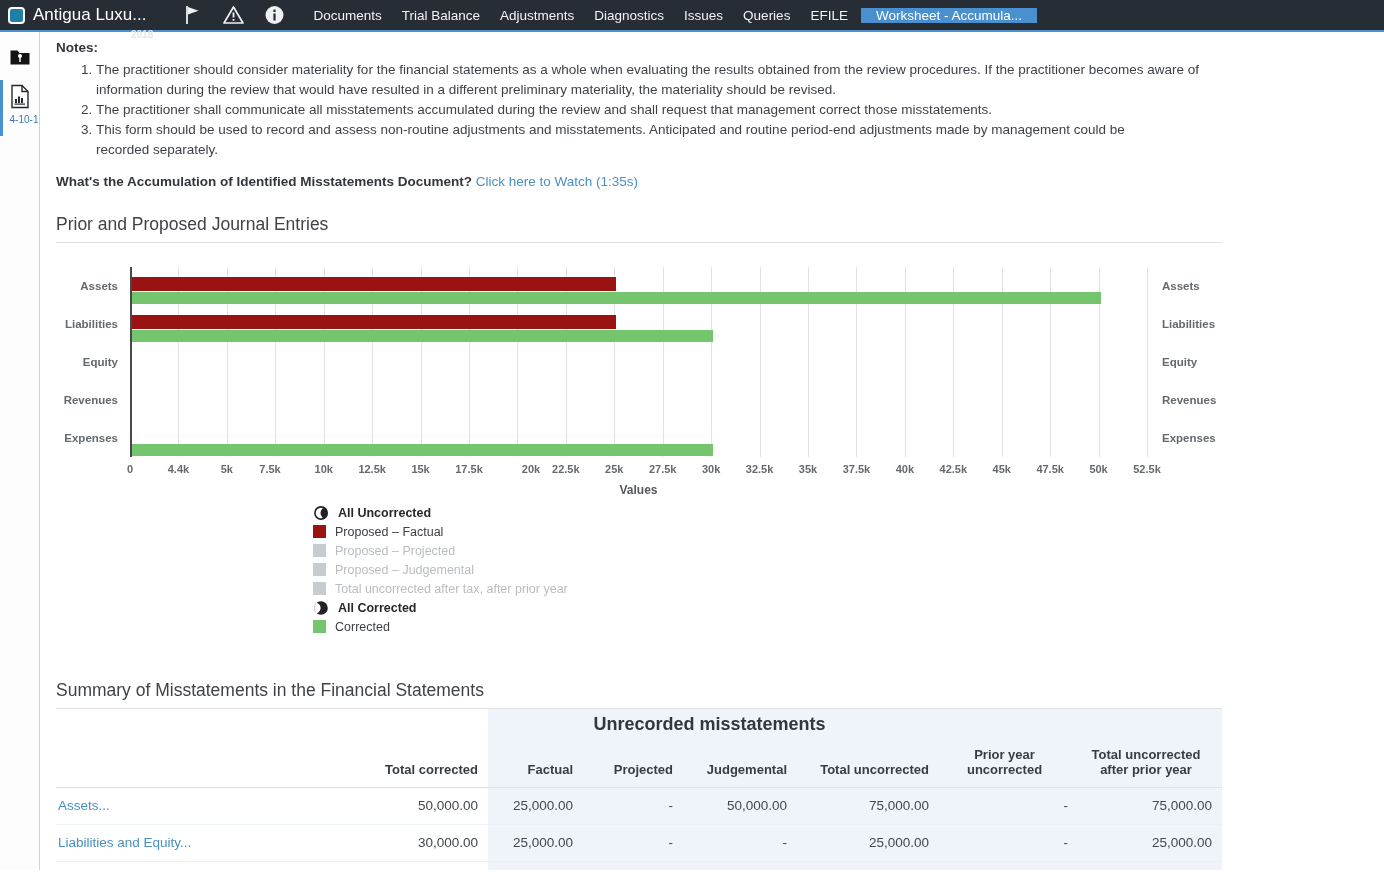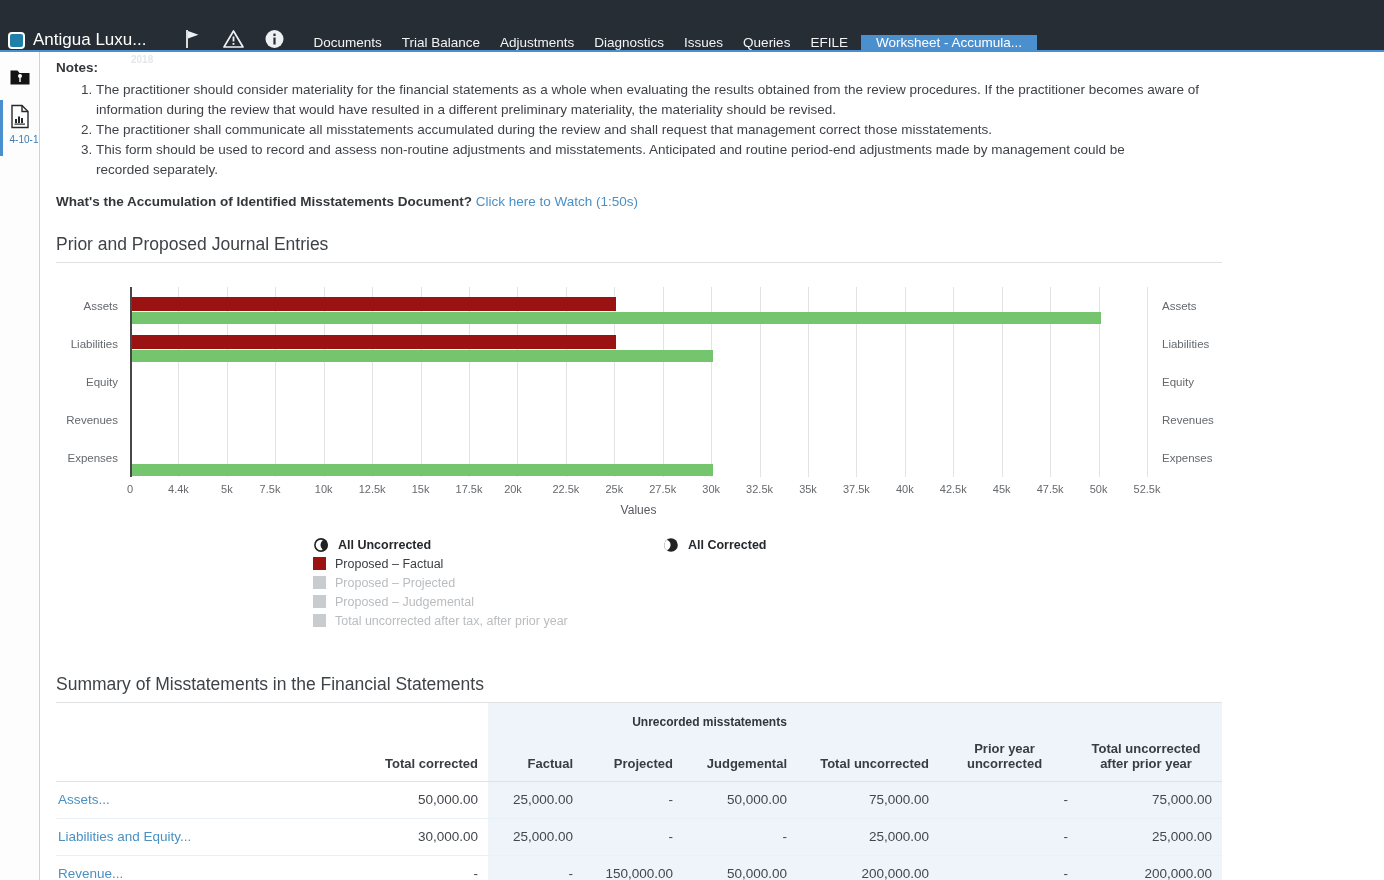--- a/index.html
+++ b/index.html
@@ -3,21 +3,21 @@
 <meta charset="utf-8">
 <style>
   * { box-sizing: border-box; }
   html,body { margin:0; padding:0; }
   body {
     width:1384px; height:880px; overflow:hidden; background:#fff;
     font-family:"Liberation Sans", sans-serif; color:#3e4248;
   }
   
   .nav {
-    height:52px; background:#262d35; display:flex; align-items:flex-end;
+    height:32px; background:#262d35; display:flex; align-items:center;
     border-bottom:2px solid #4a8fce; position:relative; color:#f2f4f6;
   }
   .brand { display:flex; align-items:center; padding:0 10px 0 8px; position:relative; }
   .logo { width:17px; height:17px; border:2px solid #fff; border-radius:4px; background:#1f7fa9; margin-right:8px; }
   .brand-title { font-size:17px; color:#fff; white-space:nowrap; }
   .brand-year { position:absolute; left:131px; top:24px; font-size:10px; font-weight:bold; color:#e4e7ea; }
   .nav-icons { display:flex; align-items:center; gap:19px; padding:0 10px 0 26px; }
   .nav-icons svg { display:block; }
   .nav-menu { display:flex; align-items:stretch; margin-left:8px; }
   .nav-item { display:flex; align-items:center; padding:0 10px; font-size:13.5px; cursor:pointer; white-space:nowrap; }
@@ -41,46 +41,46 @@
   ol.notes li:nth-child(3) { max-width:1062px; }
   .video-line { margin-top:14px; font-size:13.5px; }
   .video-q { font-weight:bold; color:#33373c; }
   .video-link { color:#4a90c6; text-decoration:none; cursor:pointer; }
   
   .section-title {
     margin-top:25px; font-size:17.5px; font-weight:400; color:#3f4348;
     padding-bottom:7px; border-bottom:1px solid #e0e2e4;
   }
   
-  .chart-wrap { position:relative; height:236px; margin-top:24px; }
+  .chart-wrap { position:relative; height:236px; margin-top:24px;font-weight:bold; }
   .chart-plot { position:absolute; left:74px; top:0; width:1017px; height:190px; }
   .gridline { position:absolute; top:0; width:1px; height:190px; background:#e3e3e3; }
   .y-axis { position:absolute; left:0; top:0; width:2px; height:190px; background:#47474a; }
   .bar { position:absolute; }
   .cat-col { position:absolute; top:0; width:62px; }
   .cat-col.right { left:1106px; width:70px; text-align:left; }
   .cat-col.left { left:0; text-align:right; }
   .cat-label { height:38px; line-height:38px; font-size:11.5px; color:#64696e; }
   .tick-label { position:absolute; top:196px; width:44px; text-align:center; font-size:11px; color:#66696d; }
   .x-title { position:absolute; left:74px; top:216px; width:1017px; text-align:center; font-size:12px; color:#55585c; }
   
-  .legend { display:flex; margin-top:12px; padding-left:257px; }
+  .legend { display:flex; margin-top:0; padding-left:257px;flex-direction:column; }
   .legend-col { width:350px; }
   .legend-row { display:flex; align-items:center; height:19px; font-size:12.5px; color:#3c4045; }
   .legend-row .sw { width:13px; height:13px; margin-right:9px; flex:none; }
   .legend-row.hdr { font-weight:bold; color:#26292c; }
   .legend-row.hdr svg { margin-right:9px; }
   .legend-row.disabled { color:#b9bdc0; }
   
   .table-title { margin-top:44px; }
   table.summary { border-collapse:collapse; table-layout:fixed; width:1166px; margin-top:0; }
   table.summary td, table.summary th { padding:0 10px 0 2px; font-weight:normal; }
   .shade { background:#eef4fa; }
   tr.group-row { height:26px; }
-  tr.group-row td { font-size:12px; font-weight:bold; color:#33373c; vertical-align:bottom; }
+  tr.group-row td { font-size:18px; font-weight:bold; color:#33373c; vertical-align:bottom; }
   td.group-cell { text-align:center; padding-left:140px; }
   tr.head-row { height:52px; }
   tr.head-row th { font-size:13px; font-weight:bold; color:#383d43; vertical-align:bottom; padding-bottom:10px; border-bottom:1px solid #d9e3ed; }
   tr.head-row th.num { text-align:right; }
   tr.head-row th.ctr { text-align:center; }
   tbody tr { height:37px; }
   tbody td { font-size:13.5px; border-bottom:1px solid #e9f0f6; }
   td.rowlabel a { color:#4a90c2; text-decoration:none; cursor:pointer; font-size:13.5px; }
   td.num { text-align:right; color:#42474e; }
 </style>
@@ -156,21 +156,21 @@
       <div class="notes-label">Notes:</div>
       <ol class="notes">
           <li>The practitioner should consider materiality for the financial statements as a whole when evaluating the results obtained from the review procedures. If the practitioner becomes aware of information during the review that would have resulted in a different preliminary materiality, the materiality should be revised.</li>
           <li>The practitioner shall communicate all misstatements accumulated during the review and shall request that management correct those misstatements.</li>
           <li>This form should be used to record and assess non-routine adjustments and misstatements. Anticipated and routine period-end adjustments made by management could be recorded separately.</li>
         </ol>
 
       <div class="video-line">
         <span class="video-q">What's the Accumulation of Identified Misstatements Document?</span>
         <span> </span>
-        <a class="video-link">Click here to Watch (1:50s)</a>
+        <a class="video-link">Click here to Watch (1:35s)</a>
       </div>
 
       <div class="section-title">Prior and Proposed Journal Entries</div>
 
       <div class="chart-wrap">
         <div class="cat-col left">
             <div class="cat-label">Assets</div>
             <div class="cat-label">Liabilities</div>
             <div class="cat-label">Equity</div>
             <div class="cat-label">Revenues</div>
@@ -214,21 +214,21 @@
           </div>
         <div class="x-title">Values</div>
       <div class="tick-label" style="left: 52px;">0</div>
           <div class="tick-label" style="left: 100.429px;">4.4k</div>
           <div class="tick-label" style="left: 148.857px;">5k</div>
           <div class="tick-label" style="left: 192px;">7.5k</div>
           <div class="tick-label" style="left: 245.714px;">10k</div>
           <div class="tick-label" style="left: 294.143px;">12.5k</div>
           <div class="tick-label" style="left: 342.571px;">15k</div>
           <div class="tick-label" style="left: 391px;">17.5k</div>
-          <div class="tick-label" style="left: 435px;">20k</div>
+          <div class="tick-label" style="left: 453px;">20k</div>
           <div class="tick-label" style="left: 487.857px;">22.5k</div>
           <div class="tick-label" style="left: 536.286px;">25k</div>
           <div class="tick-label" style="left: 584.714px;">27.5k</div>
           <div class="tick-label" style="left: 633.143px;">30k</div>
           <div class="tick-label" style="left: 681.571px;">32.5k</div>
           <div class="tick-label" style="left: 730px;">35k</div>
           <div class="tick-label" style="left: 778.429px;">37.5k</div>
           <div class="tick-label" style="left: 826.857px;">40k</div>
           <div class="tick-label" style="left: 875.286px;">42.5k</div>
           <div class="tick-label" style="left: 923.714px;">45k</div>
@@ -276,20 +276,26 @@
               <defs>
                   <clipPath id="c-clip">
                     <circle cx="8" cy="8" r="6.8"></circle>
                   </clipPath>
                 </defs>
               <circle cx="8" cy="8" r="6.8" fill="#222"></circle>
               <circle cx="2" cy="8" r="5.6" fill="#fff" clip-path="url(#c-clip)"></circle>
             </svg>
             <span>All Corrected</span>
           </div>
+          <div>
+              <div class="legend-row">
+                <span class="sw" style="background: rgb(116, 197, 109);"></span>
+                <span>Corrected</span>
+              </div>
+            </div>
         </div>
       </div>
 
       <div class="section-title table-title">Summary of Misstatements in the Financial Statements</div>
       <table class="summary">
         <colgroup>
             <col style="width: 250px;">
             <col style="width: 182px;">
             <col style="width: 95px;">
             <col style="width: 100px;">

